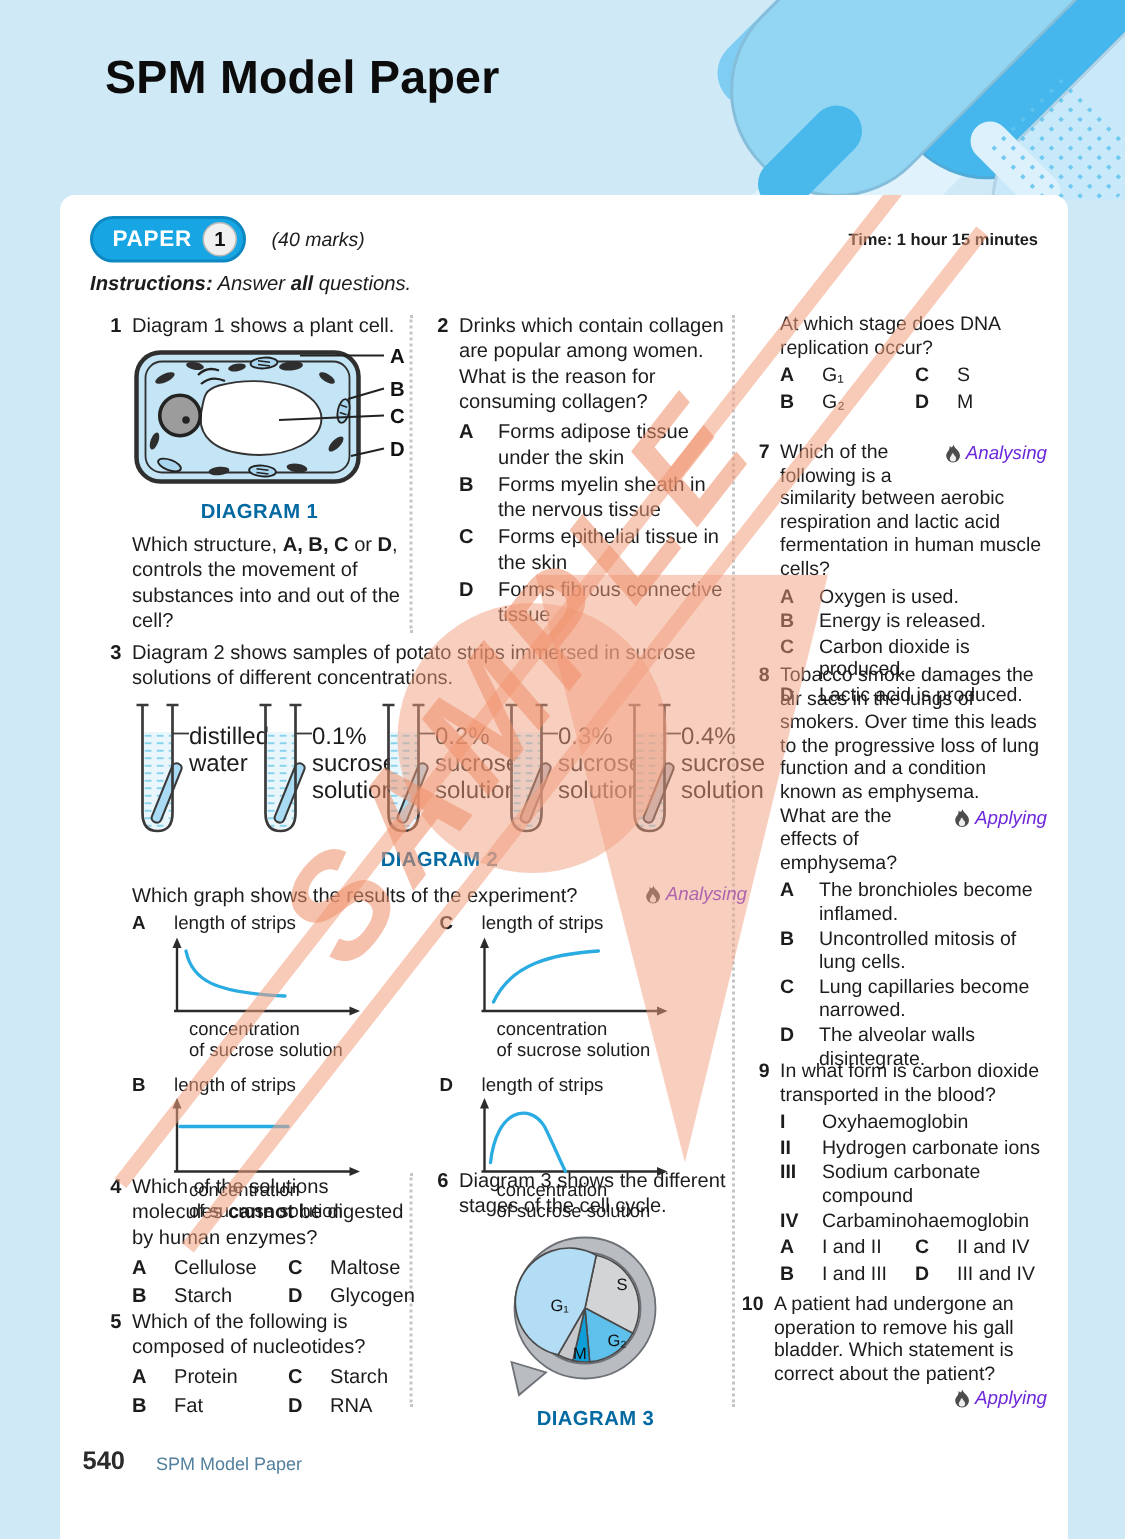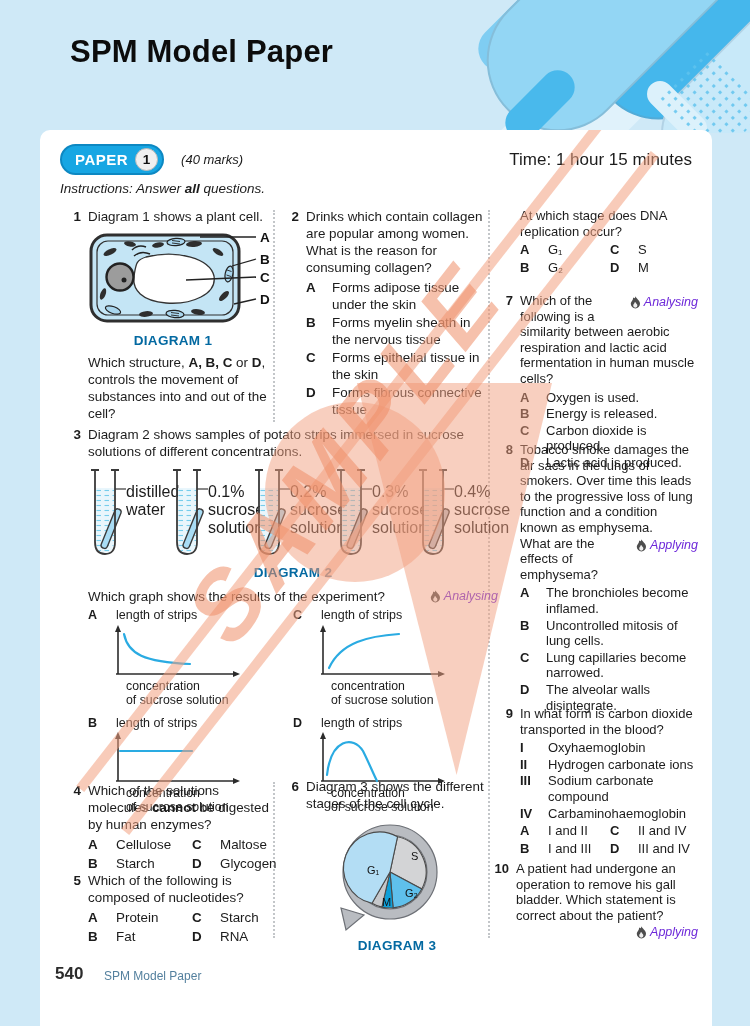--- a/index.html
+++ b/index.html
@@ -33,23 +33,23 @@
     -webkit-clip-path:polygon(8% 0,100% 0,55% 100%);clip-path:polygon(8% 0,100% 0,55% 100%);}
   .wm-text{position:absolute;left:5px;top:268px;width:600px;text-align:center;transform:rotate(-52deg);
     font-size:96px;font-weight:700;letter-spacing:8px;color:rgba(238,142,104,.55);font-style:italic;}
   
   .paper-row{position:absolute;left:20px;right:20px;top:14px;display:flex;align-items:center;z-index:3;}
   .badge{display:inline-flex;align-items:center;background:#17a6e3;border:2px solid #0d88c2;border-radius:16px;padding:2px 4px 2px 13px;}
   .badge-label{color:#fff;font-weight:800;font-size:15px;letter-spacing:.5px;}
   .badge-circle{width:21px;height:21px;background:#f0f0f0;border:1px solid #b9b9b9;border-radius:50%;margin-left:7px;
     display:flex;align-items:center;justify-content:center;color:#111;font-weight:800;font-size:13.5px;}
   .marks{font-style:italic;font-size:13px;margin-left:17px;}
-  .time{margin-left:auto;font-weight:400;font-size:17px;}
+  .time{margin-left:auto;font-weight:700;font-size:11px;}
   .instructions{position:absolute;left:20px;top:51px;font-size:13.5px;font-style:italic;z-index:3;}
-  .ins-label{font-weight:400;}
+  .ins-label{font-weight:700;}
   .ins-bold{font-weight:700;}
   
   .q{position:absolute;display:grid;grid-template-columns:17px 1fr;column-gap:7px;font-size:13.4px;line-height:1.27;z-index:3;}
   .col3q{font-size:13px;line-height:1.2;}
   .qnum{font-weight:700;text-align:right;}
   .opt{display:grid;grid-template-columns:26px 1fr;margin-top:1px;}
   .opt2{display:grid;grid-template-columns:28px 76px 28px 1fr;margin-top:2px;}
   .optL{font-weight:700;}
   .opts{margin-top:3px;}
   .diagram-label{color:#0369a1;font-weight:700;font-size:13.5px;text-align:center;letter-spacing:.3px;}

